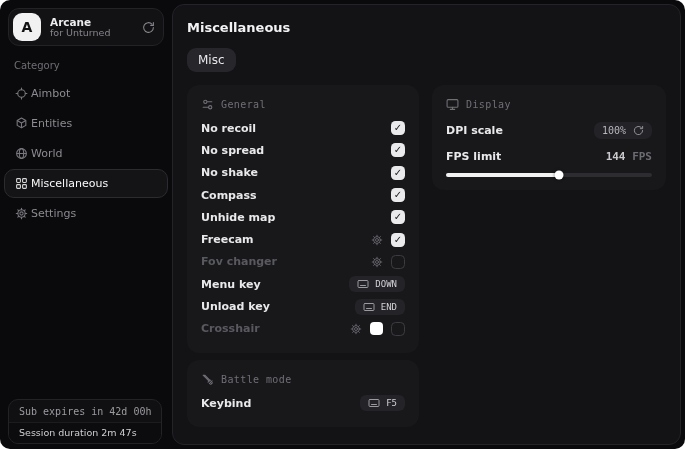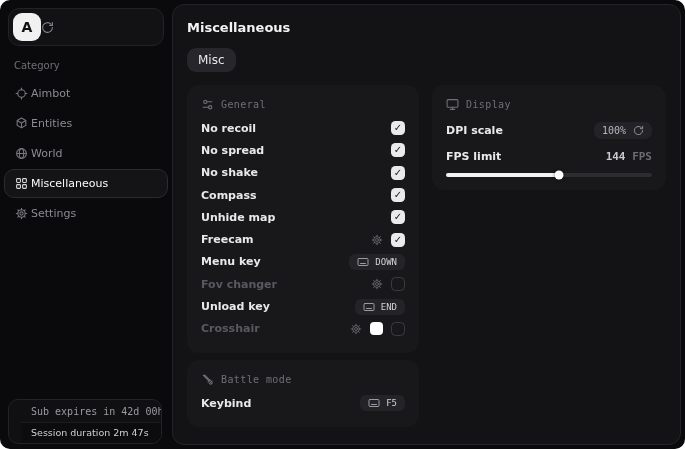--- a/index.html
+++ b/index.html
@@ -28,21 +28,21 @@
   .nav{padding:0 4px;}
   .nav-item{
     height:27px;margin-bottom:1px;display:flex;align-items:center;gap:3px;
     padding:0 10px;color:#8b8b91;font-size:11px;border-radius:10px;
     border:1px solid transparent;cursor:default;
   }
   .nav-item.active{color:#fafafa;background:#141417;border-color:#2b2b30;}
   .nav-item .nicon{display:flex;color:inherit;opacity:.85;}
   .footer-card{
     position:absolute;left:8px;right:10px;bottom:5px;border:1px solid #232327;
-    border-radius:10px;overflow:hidden;background:#101012;padding-left:12px;
+    border-radius:10px;overflow:hidden;background:#101012;
   }
   .footer-line1{
     padding:6px 10px 5px;font-family:"DejaVu Sans Mono","Liberation Mono",monospace;
     font-size:10px;color:#9b9ba1;white-space:nowrap;
   }
   .footer-line2{
     background:#0c0c0e;padding:4px 10px 5px;font-size:9.5px;color:#cfcfd3;
     border-top:1px solid #1c1c20;white-space:nowrap;
   }
   
@@ -104,20 +104,24 @@
 </style>
 </head>
 <body>
 
 <div class="window">
 
   <div class="sidebar">
 
     <div class="app-card">
       <div class="avatar">A</div>
+      <div class="app-meta">
+        <div class="app-name">Arcane</div>
+        <div class="app-tag">for Unturned</div>
+      </div>
       <span class="sync">
         <svg width="13" height="13" viewBox="0 0 24 24" fill="none" stroke="currentColor" stroke-width="2" stroke-linecap="round">
           <path d="M21 12a9 9 0 1 1-2.64-6.36"></path>
             <polyline points="21 3 21 8 16 8"></polyline>
         </svg>
       </span>
     </div>
 
     <div class="cat-label">Category</div>
 
@@ -243,45 +247,45 @@
                     <circle cx="12" cy="12" r="3"></circle>
                       <circle cx="12" cy="12" r="6.8"></circle>
                     <path d="M12 2.4v2.8M12 18.8v2.8M2.4 12h2.8M18.8 12h2.8M5.2 5.2l2 2M16.8 16.8l2 2M5.2 18.8l2-2M16.8 7.2l2-2"></path>
                   </svg>
                   </span>
                 <span class="cb on">✓</span>
               </span>
             </div>
 
             <div class="row">
+              <span class="row-label dim">Fov changer</span>
+              <span class="ctrl">
+                <span class="gear">
+                  <svg width="12" height="12" viewBox="0 0 24 24" fill="none" stroke="currentColor" stroke-width="2" stroke-linecap="round">
+                    <circle cx="12" cy="12" r="3"></circle>
+                      <circle cx="12" cy="12" r="6.8"></circle>
+                    <path d="M12 2.4v2.8M12 18.8v2.8M2.4 12h2.8M18.8 12h2.8M5.2 5.2l2 2M16.8 16.8l2 2M5.2 18.8l2-2M16.8 7.2l2-2"></path>
+                  </svg>
+                  </span>
+                <span class="cb off"></span>
+              </span>
+            </div>
+
+            <div class="row">
               <span class="row-label">Menu key</span>
               <span class="ctrl">
                 <span class="keypill">
                   <span class="kicon">
                     <svg width="12" height="10" viewBox="0 0 24 20" fill="none" stroke="currentColor" stroke-width="2" stroke-linecap="round">
                       <rect x="2" y="3" width="20" height="14" rx="2"></rect>
                         <path d="M7 13h10"></path>
                     </svg>
                     </span>
                   <span>DOWN</span>
                 </span>
-              </span>
-            </div>
-
-            <div class="row">
-              <span class="row-label dim">Fov changer</span>
-              <span class="ctrl">
-                <span class="gear">
-                  <svg width="12" height="12" viewBox="0 0 24 24" fill="none" stroke="currentColor" stroke-width="2" stroke-linecap="round">
-                    <circle cx="12" cy="12" r="3"></circle>
-                      <circle cx="12" cy="12" r="6.8"></circle>
-                    <path d="M12 2.4v2.8M12 18.8v2.8M2.4 12h2.8M18.8 12h2.8M5.2 5.2l2 2M16.8 16.8l2 2M5.2 18.8l2-2M16.8 7.2l2-2"></path>
-                  </svg>
-                  </span>
-                <span class="cb off"></span>
               </span>
             </div>
 
             <div class="row">
               <span class="row-label">Unload key</span>
               <span class="ctrl">
                 <span class="keypill">
                   <span class="kicon">
                     <svg width="12" height="10" viewBox="0 0 24 20" fill="none" stroke="currentColor" stroke-width="2" stroke-linecap="round">
                       <rect x="2" y="3" width="20" height="14" rx="2"></rect>

